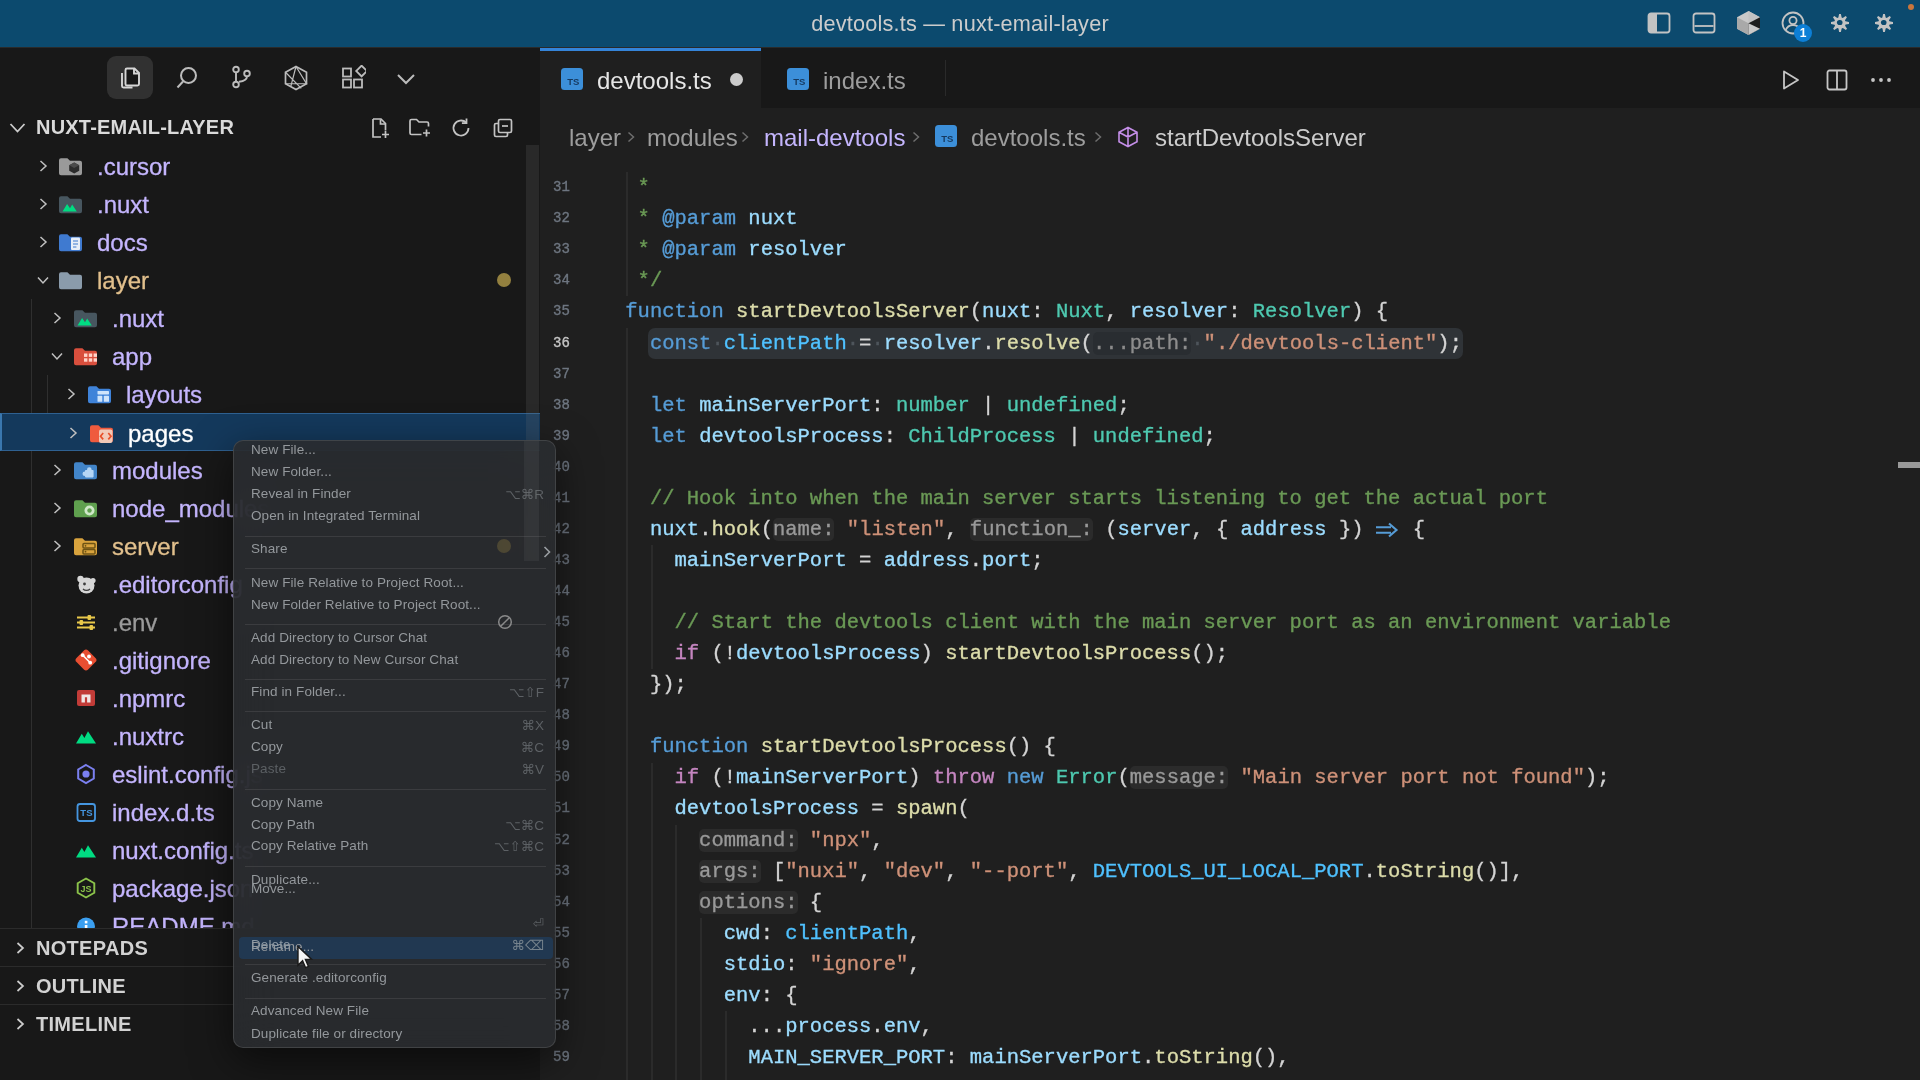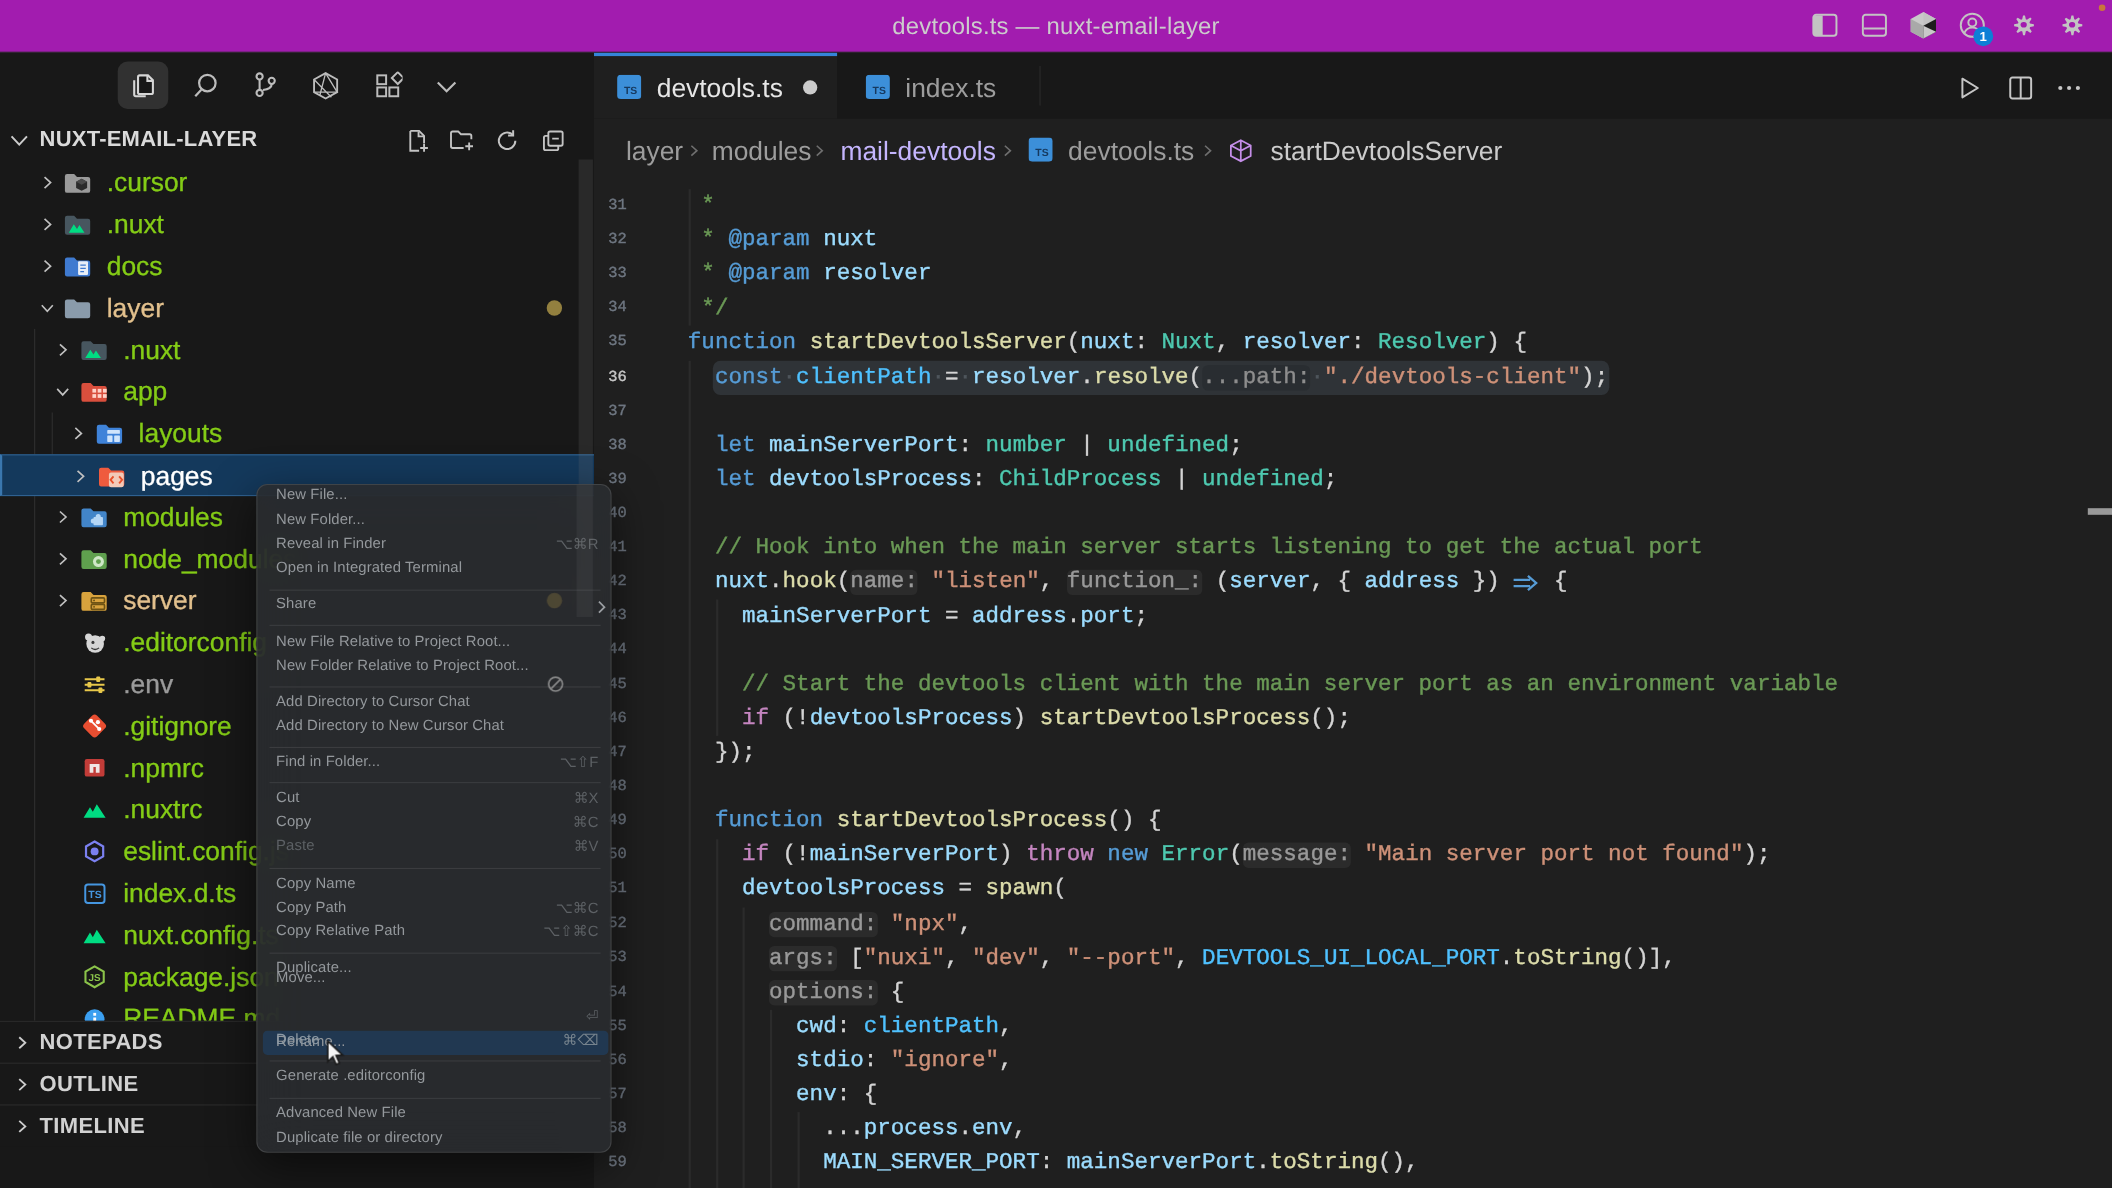--- a/index.html
+++ b/index.html
@@ -1,27 +1,27 @@
 <!DOCTYPE html>
 <html><head>
 <meta charset="utf-8">
 <style>
   * { margin:0; padding:0; box-sizing:border-box; }
   html,body { width:1920px; height:1080px; overflow:hidden; background:#1f1f1f;
     font-family:"Liberation Sans", sans-serif; }
   .ab { position:absolute; }
   
-  #titlebar { left:0; top:0; width:1920px; height:48px; background:#a21caf;
+  #titlebar { left:0; top:0; width:1920px; height:48px; background:#0c4a6e;
     border-bottom:1px solid #2a2a2a; }
   #title { width:100%; text-align:center; top:11px; font-size:21.7px; color:#cccccc;
     letter-spacing:0.2px;}
   
   #sidebar { left:0; top:48px; width:540px; height:1032px; background:#181818; }
   .row { position:absolute; left:0; width:540px; height:38px; }
-  .rlabel { position:absolute; top:6px; font-size:24px; color:#84cc16; white-space:pre; -webkit-text-stroke:0.3px currentColor; }
+  .rlabel { position:absolute; top:6px; font-size:24px; color:#c4b5fd; white-space:pre; -webkit-text-stroke:0.3px currentColor; }
   .chev { position:absolute; top:11px; }
   .ficon { position:absolute; top:6px; }
   .guide { position:absolute; width:1px; background:#2f2f2f; }
   .shead { position:absolute; left:0; width:540px; height:38px; background:#181818;
     border-top:1px solid #2b2b2b; }
   .shead span { position:absolute; left:36px; top:8px; font-size:20px; font-weight:bold;
     color:#d2d2d2; letter-spacing:0.3px;}
   
   #editor { left:540px; top:48px; width:1380px; height:1032px; background:#1f1f1f; }
   #tabstrip { left:0; top:0; width:1380px; height:60px; background:#181818; }

